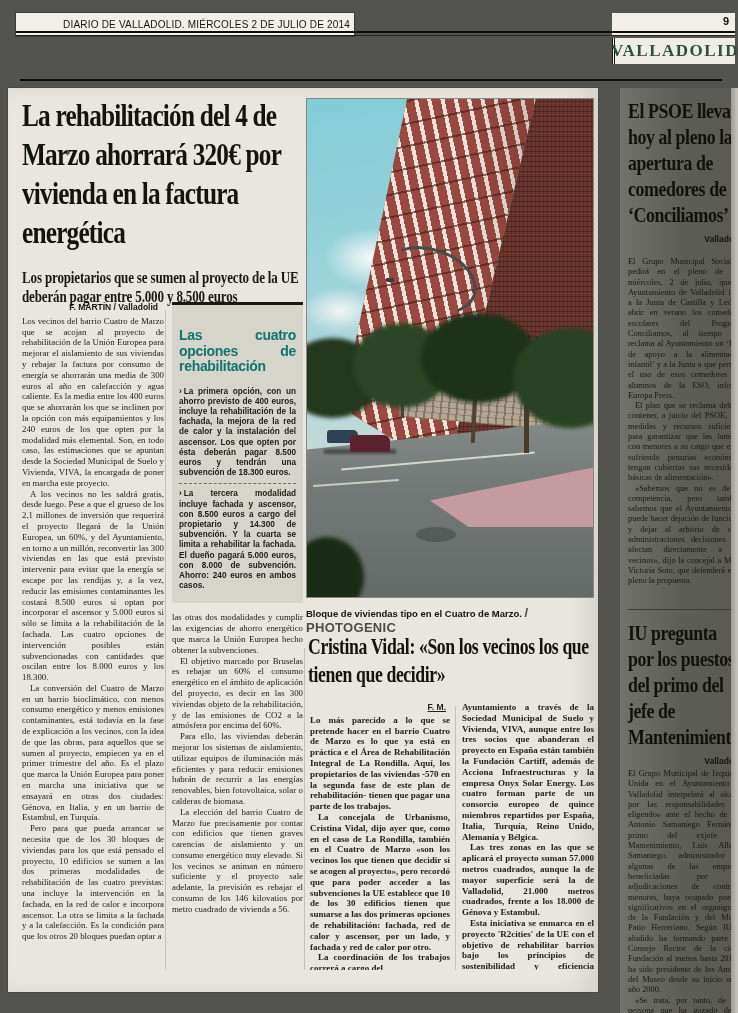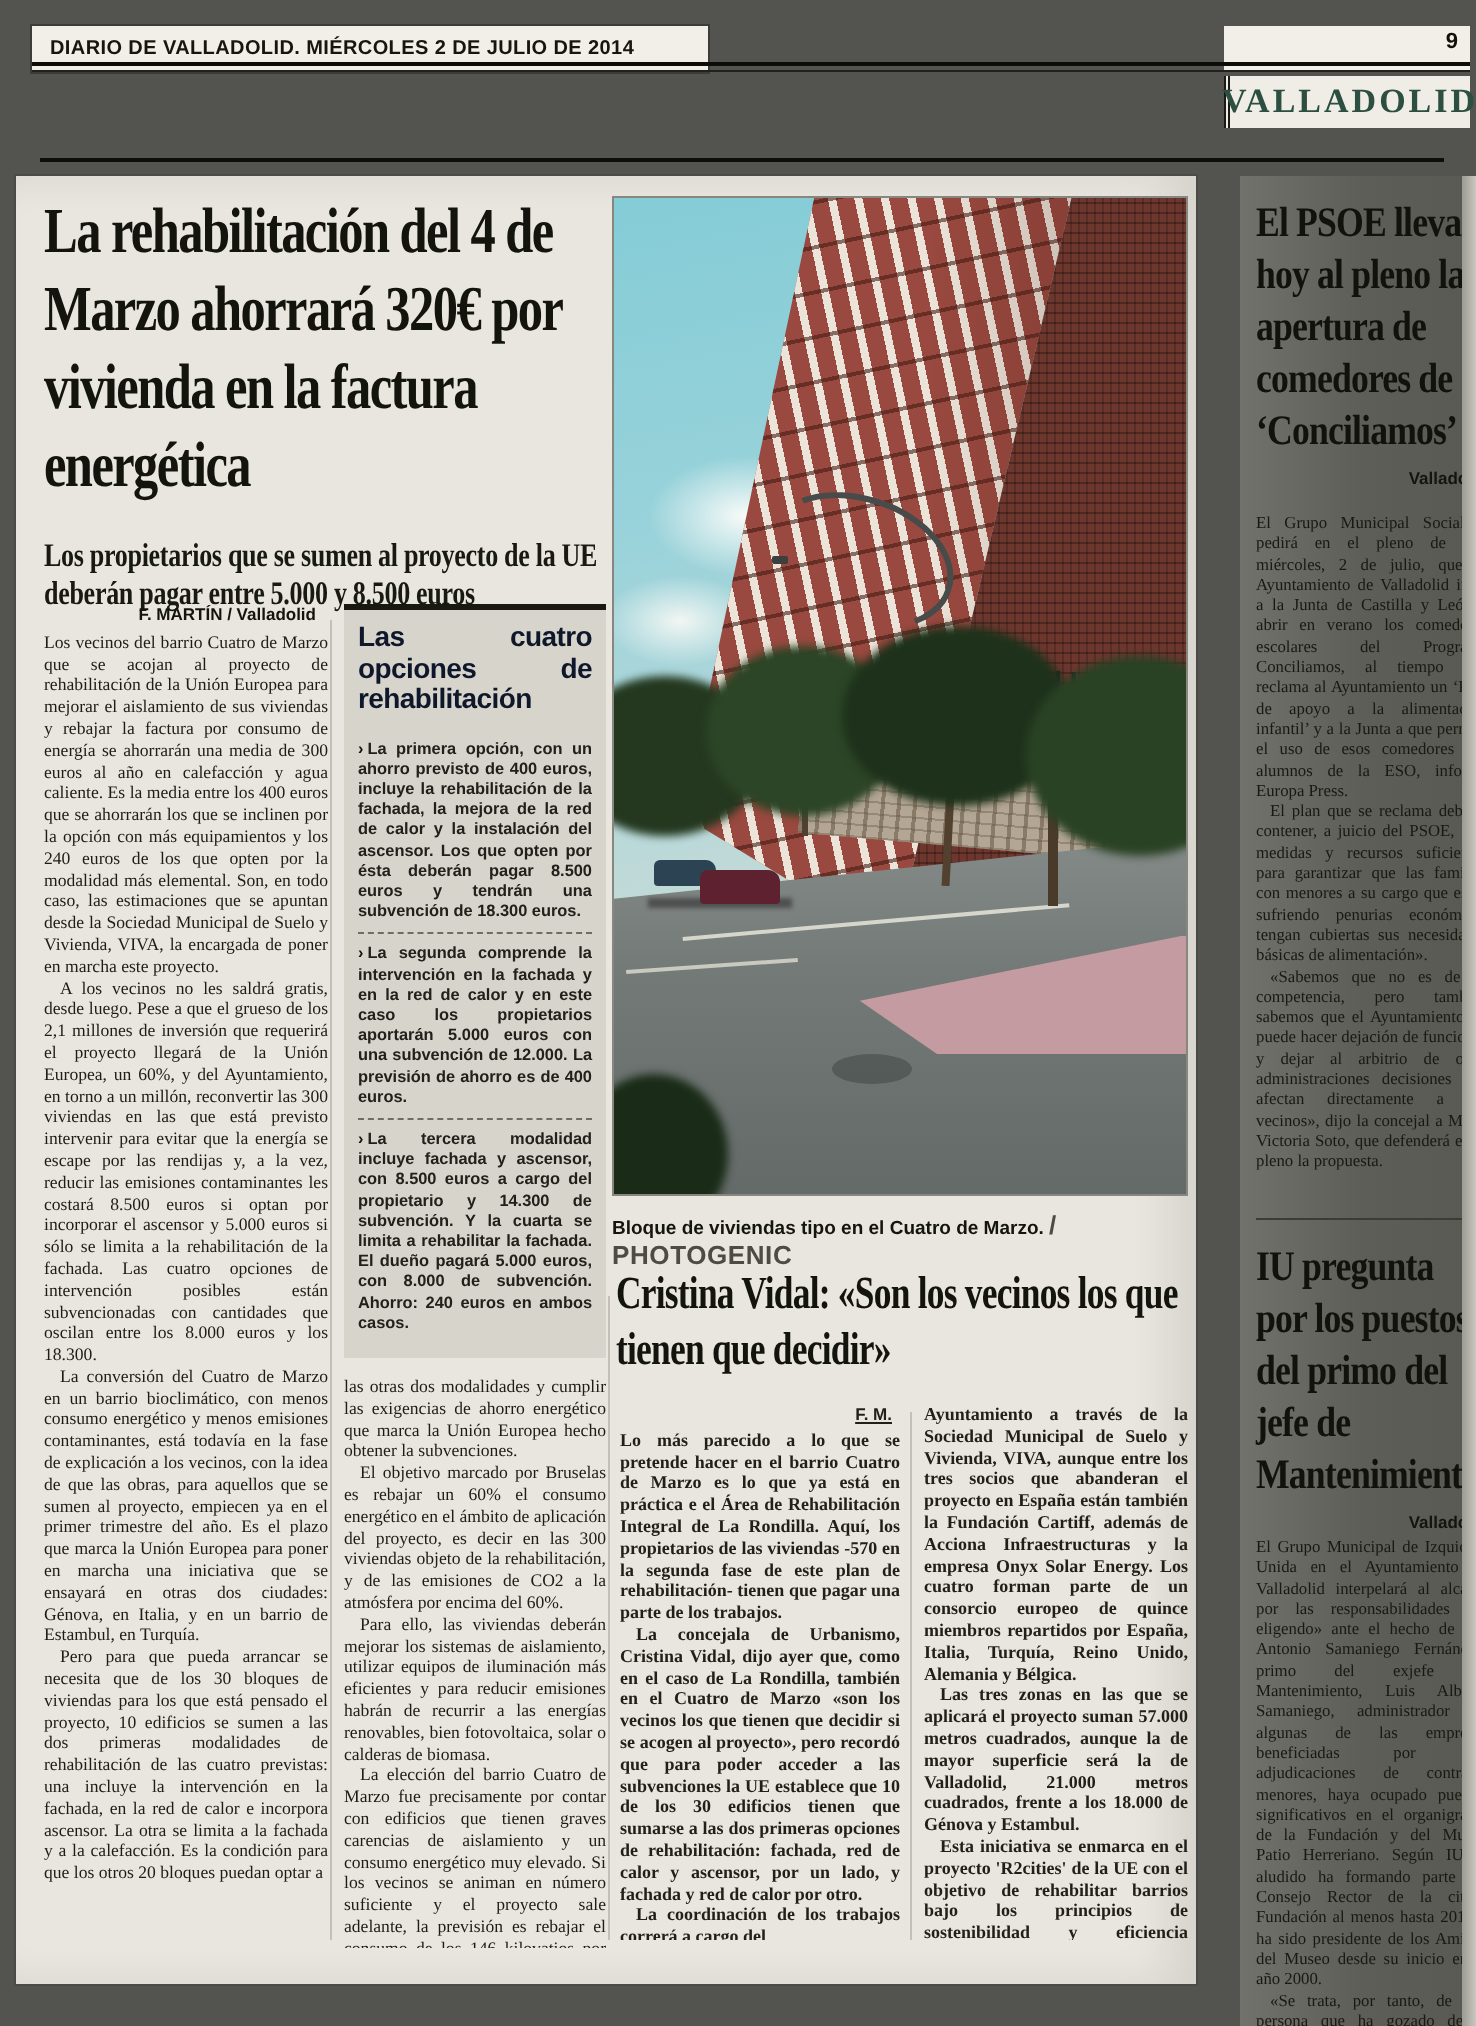--- a/index.html
+++ b/index.html
@@ -11,22 +11,22 @@
   }
   .abs { position:absolute; }
 
   
   .dateline-strip {
     left:16px; top:13px; width:338px; height:23px;
     background:#f1efe8; display:flex; align-items:center; padding-left:9px;
     box-shadow:0 0 0 1px #3c3d38;
   }
   .dateline {
-    font-family:"Liberation Sans", sans-serif; font-weight:bold;
-    font-size:10px; letter-spacing:.2px; color:#16160f;
+    font-family:"Liberation Sans", sans-serif; font-weight:normal;
+    font-size:10px; letter-spacing:.2px; color:#16160f;margin-left:38px;
   }
   .pageno-strip {
     left:612px; top:13px; width:123px; height:23px;
     background:#f1efe8; display:flex; align-items:flex-start; justify-content:flex-end;
     padding:2px 6px 0 0;
   }
   .pageno { font-family:"Liberation Sans", sans-serif; font-weight:bold; font-size:11px; color:#101008; }
   .hdr-rule1 { left:16px; top:31px; width:719px; height:2px; background:#0c0c08; z-index:3; }
   .hdr-rule2 { left:16px; top:35px; width:719px; height:1px; background:#22221c; z-index:3; }
   .section-box {
@@ -77,22 +77,23 @@
   .vdiv2 { left:296px; top:560px; width:1px; height:322px; background:#c2c0b8; }
   .vdiv3 { left:447px; top:618px; width:1px; height:264px; background:#c2c0b8; }
 
   
   .options-box {
     background:#d7d4cb; border-top:3px solid #191913;
     padding:6px 7px 7px 7px; margin-bottom:9px;
   }
   .box-title {
     font-family:"Liberation Sans", sans-serif; font-weight:bold;
-    font-size:14px; line-height:15.5px; letter-spacing:-.3px; color:#0f172a;
+    font-size:14px; line-height:15.5px; letter-spacing:-.3px; color:#0f766e;
     margin-bottom:7px;
+    margin-top:17px;
   }
   .box-item {
     font-family:"Liberation Sans", sans-serif; font-weight:bold;
     font-size:8.2px; line-height:10.2px; color:#21201a; text-align:justify;
     padding:5px 0;
   }
   .box-item + .box-item { border-top:1px dashed #6e6d66; }
   .arrow { font-weight:bold; margin-right:2px; color:#14140f; }
 
   
@@ -269,21 +270,20 @@
       <p class="flush">Los vecinos del barrio Cuatro de Marzo que se acojan al proyecto de rehabilitación de la Unión Europea para mejorar el aislamiento de sus viviendas y rebajar la factura por consumo de energía se ahorrarán una media de 300 euros al año en calefacción y agua caliente. Es la media entre los 400 euros que se ahorrarán los que se inclinen por la opción con más equipamientos y los 240 euros de los que opten por la modalidad más elemental. Son, en todo caso, las estimaciones que se apuntan desde la Sociedad Municipal de Suelo y Vivienda, VIVA, la encargada de poner en marcha este proyecto.</p>
       <p>A los vecinos no les saldrá gratis, desde luego. Pese a que el grueso de los 2,1 millones de inversión que requerirá el proyecto llegará de la Unión Europea, un 60%, y del Ayuntamiento, en torno a un millón, reconvertir las 300 viviendas en las que está previsto intervenir para evitar que la energía se escape por las rendijas y, a la vez, reducir las emisiones contaminantes les costará 8.500 euros si optan por incorporar el ascensor y 5.000 euros si sólo se limita a la rehabilitación de la fachada. Las cuatro opciones de intervención posibles están subvencionadas con cantidades que oscilan entre los 8.000 euros y los 18.300.</p>
       <p>La conversión del Cuatro de Marzo en un barrio bioclimático, con menos consumo energético y menos emisiones contaminantes, está todavía en la fase de explicación a los vecinos, con la idea de que las obras, para aquellos que se sumen al proyecto, empiecen ya en el primer trimestre del año. Es el plazo que marca la Unión Europea para poner en marcha una iniciativa que se ensayará en otras dos ciudades: Génova, en Italia, y en un barrio de Estambul, en Turquía.</p>
       <p>Pero para que pueda arrancar se necesita que de los 30 bloques de viviendas para los que está pensado el proyecto, 10 edificios se sumen a las dos primeras modalidades de rehabilitación de las cuatro previstas: una incluye la intervención en la fachada, en la red de calor e incorpora ascensor. La otra se limita a la fachada y a la calefacción. Es la condición para que los otros 20 bloques puedan optar a</p>
     </div>
 
     <div class="abs body-col col2">
       <div class="options-box">
         <div class="box-title">Las cuatro opciones de rehabilitación</div>
         <div class="box-item"><span class="arrow">›</span><span>La primera opción, con un ahorro previsto de 400 euros, incluye la rehabilitación de la fachada, la mejora de la red de calor y la instalación del ascensor. Los que opten por ésta deberán pagar 8.500 euros y tendrán una subvención de 18.300 euros.</span></div>
-        <div class="box-item"><span class="arrow">›</span><span>La segunda comprende la intervención en la fachada y en la red de calor y en este caso los propietarios aportarán 5.000 euros con una subvención de 12.000. La previsión de ahorro es de 400 euros.</span></div>
         <div class="box-item"><span class="arrow">›</span><span>La tercera modalidad incluye fachada y ascensor, con 8.500 euros a cargo del propietario y 14.300 de subvención. Y la cuarta se limita a rehabilitar la fachada. El dueño pagará 5.000 euros, con 8.000 de subvención. Ahorro: 240 euros en ambos casos.</span></div>
       </div>
       <p class="flush">las otras dos modalidades y cumplir las exigencias de ahorro energético que marca la Unión Europea hecho obtener la subvenciones.</p>
       <p>El objetivo marcado por Bruselas es rebajar un 60% el consumo energético en el ámbito de aplicación del proyecto, es decir en las 300 viviendas objeto de la rehabilitación, y de las emisiones de CO2 a la atmósfera por encima del 60%.</p>
       <p>Para ello, las viviendas deberán mejorar los sistemas de aislamiento, utilizar equipos de iluminación más eficientes y para reducir emisiones habrán de recurrir a las energías renovables, bien fotovoltaica, solar o calderas de biomasa.</p>
       <p>La elección del barrio Cuatro de Marzo fue precisamente por contar con edificios que tienen graves carencias de aislamiento y un consumo energético muy elevado. Si los vecinos se animan en número suficiente y el proyecto sale adelante, la previsión es rebajar el consumo de los 146 kilovatios por metro cuadrado de vivienda a 56.</p>
 
     </div>
 
     <h2 class="abs vidal-headline condensed">Cristina Vidal: «Son los vecinos los que tienen que decidir»</h2>

